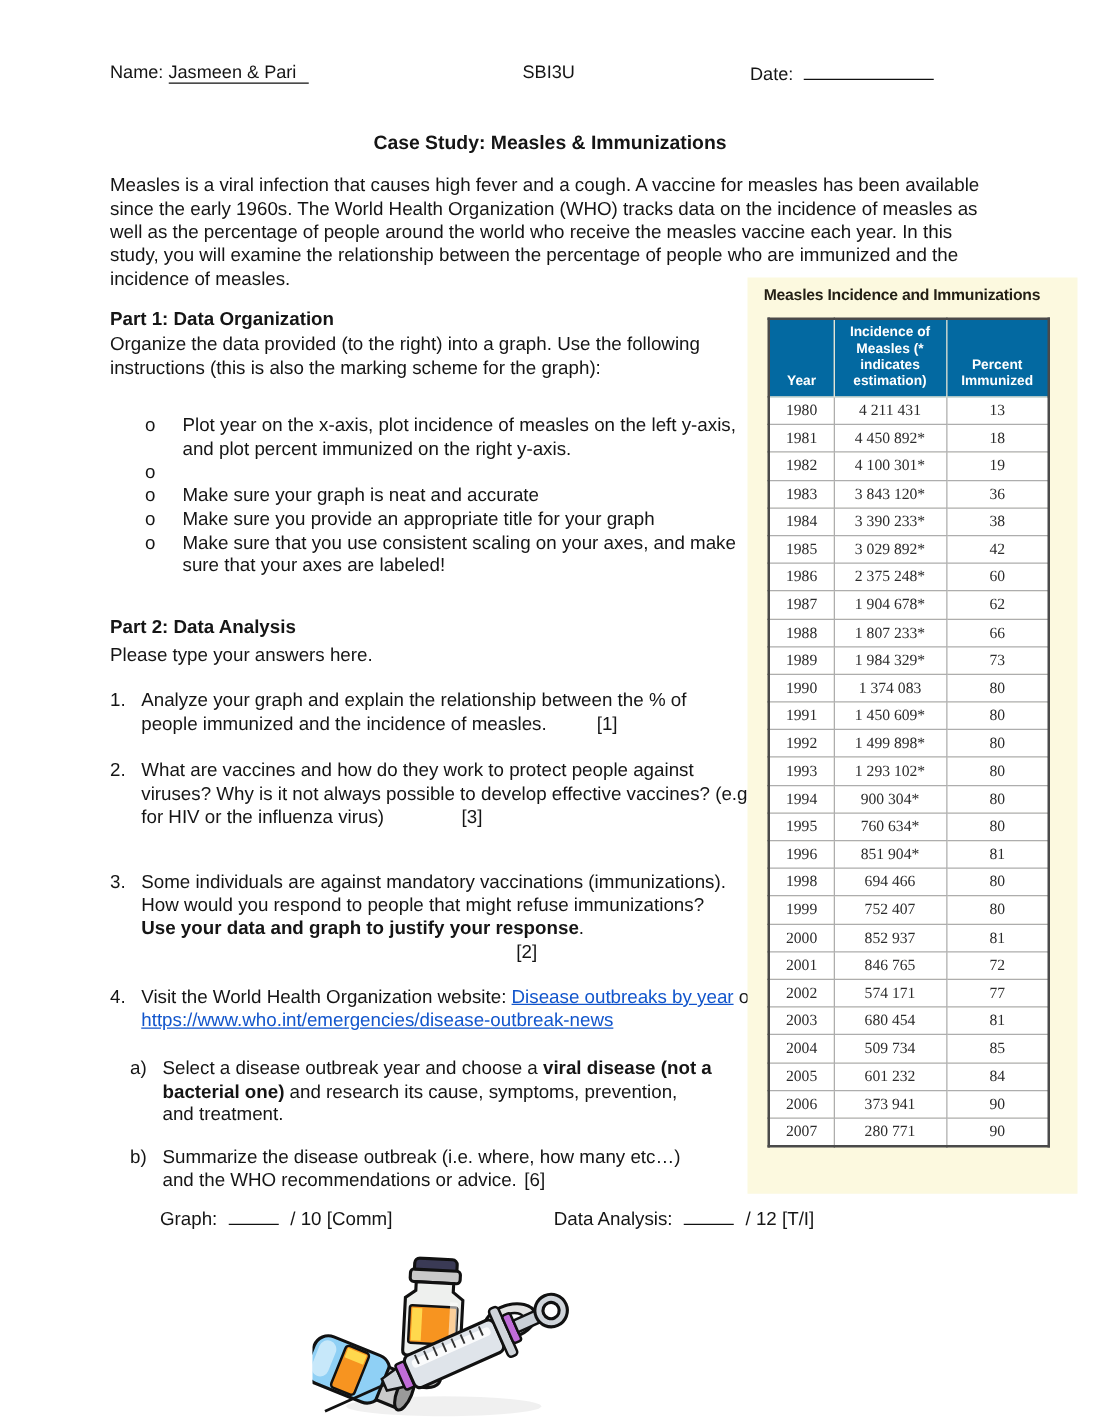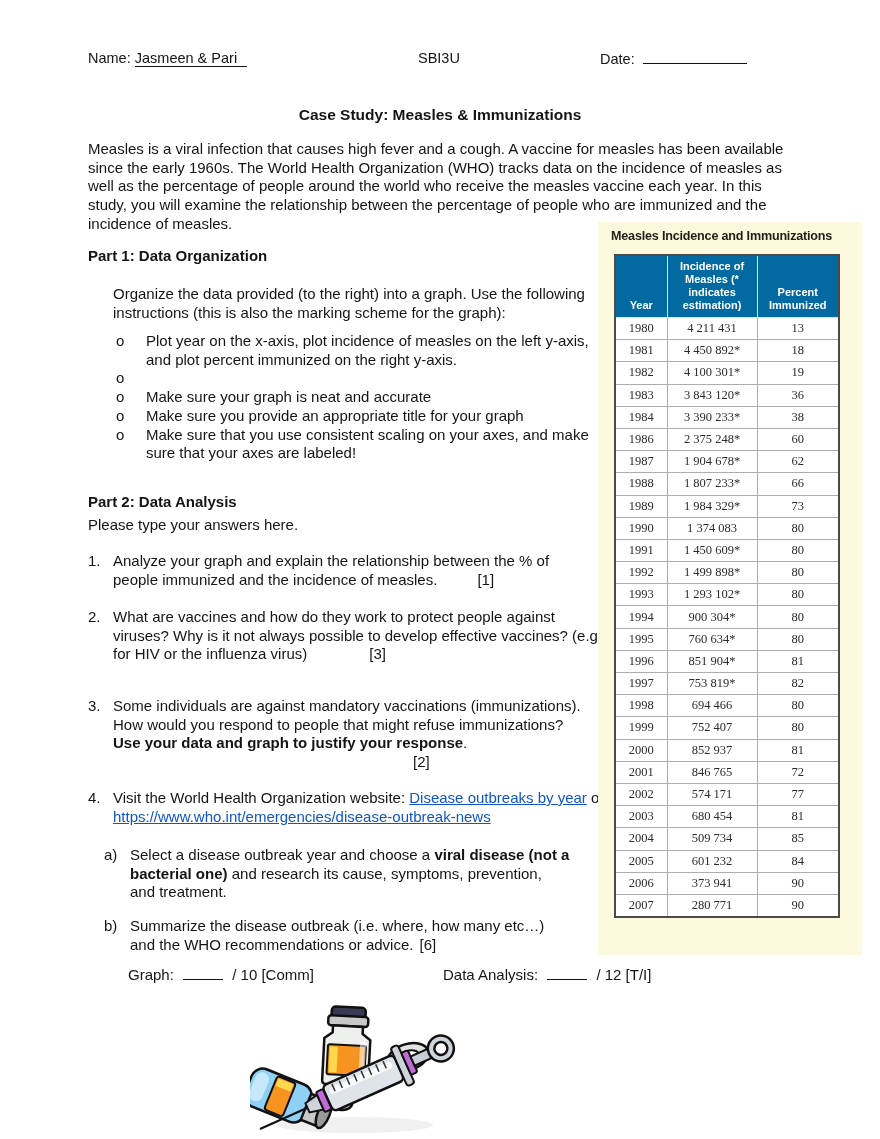--- a/index.html
+++ b/index.html
@@ -15,21 +15,21 @@
   .u-name { border-bottom:1.5px solid #111; padding-right:10px; }
   .blank-line { display:inline-block; border-bottom:1.5px solid #111; height:14px; vertical-align:baseline; }
   .date-blank { width:104px; margin-left:4px; }
 
   .doc-title { top:106px; left:0; width:880px; text-align:center; font-weight:bold; font-size:15.5px; }
 
   .intro { top:140px; left:88px; width:708px; line-height:18.7px; }
 
   .h-bold { font-weight:bold; font-size:15px; }
   .p1-head { top:247px; left:88px; }
-  .p1-intro { top:285px; left:88px; width:512px; line-height:18.7px;margin-left:25px; }
+  .p1-intro { top:267px; left:88px; width:512px; line-height:18.7px; }
 
   .bullets { top:332px; left:88px; width:510px; list-style:none; }
   .bullets li { display:flex; line-height:18.7px; }
   .b-marker { width:30px; padding-left:28px; flex:0 0 58px; }
   .b-text { width:455px; }
 
   .p2-head { top:493px; left:88px; }
   .p2-sub  { top:516px; left:88px; }
 
   .q { left:88px; display:flex; line-height:18.7px; }
@@ -215,20 +215,25 @@
           <td>3 843 120*</td>
           <td>36</td>
         </tr>
 
         <tr>
           <td>1984</td>
           <td>3 390 233*</td>
           <td>38</td>
         </tr>
 
+        <tr>
+          <td>1985</td>
+          <td>3 029 892*</td>
+          <td>42</td>
+        </tr>
 
         <tr>
           <td>1986</td>
           <td>2 375 248*</td>
           <td>60</td>
         </tr>
 
         <tr>
           <td>1987</td>
           <td>1 904 678*</td>
@@ -282,25 +287,20 @@
           <td>760 634*</td>
           <td>80</td>
         </tr>
 
         <tr>
           <td>1996</td>
           <td>851 904*</td>
           <td>81</td>
         </tr>
 
-        <tr>
-          <td>1997</td>
-          <td>753 819*</td>
-          <td>82</td>
-        </tr>
 
         <tr>
           <td>1998</td>
           <td>694 466</td>
           <td>80</td>
         </tr>
 
         <tr>
           <td>1999</td>
           <td>752 407</td>

